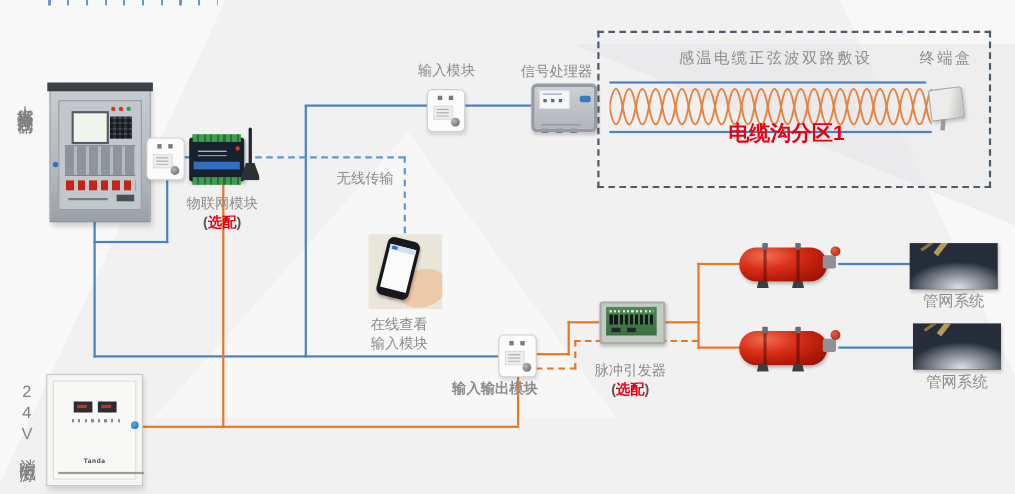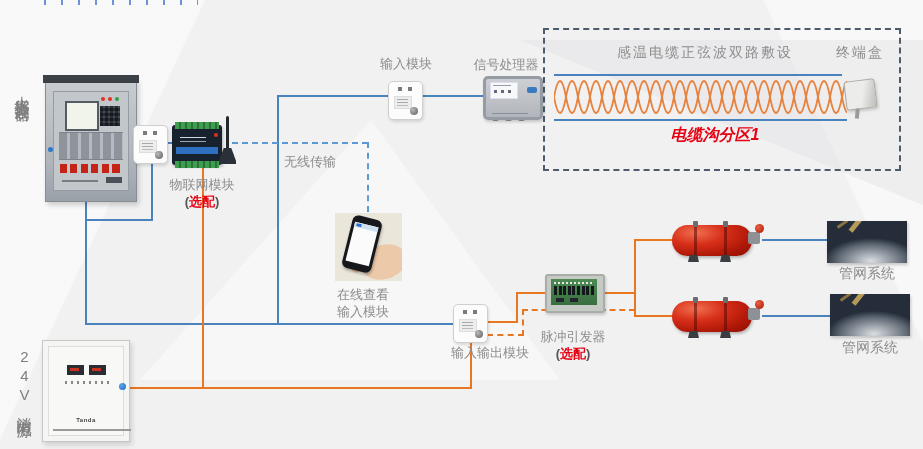--- a/index.html
+++ b/index.html
@@ -246,42 +246,42 @@
 
   <div class="zonebox">
     <div class="lbl center zone-title" style="left:40px;top:14px;width:240px;">感温电缆正弦波双路敷设</div>
     <div class="lbl center zone-title" style="left:282px;top:14px;width:66px;">终端盒</div>
     <div class="ln lh blue" style="left:9px;top:44px;width:288px;"></div>
     <div class="ln lh blue" style="left:9px;top:89px;width:293px;"></div>
     <svg style="position:absolute;left:9px;top:47px;z-index:2;" width="293" height="40" viewBox="0 0 293 40">
       <path d="M0 20 q6 -32 12 0 q6 32 12 0 q6 -32 12 0 q6 32 12 0 q6 -32 12 0 q6 32 12 0 q6 -32 12 0 q6 32 12 0 q6 -32 12 0 q6 32 12 0 q6 -32 12 0 q6 32 12 0 q6 -32 12 0 q6 32 12 0 q6 -32 12 0 q6 32 12 0 q6 -32 12 0 q6 32 12 0 q6 -32 12 0 q6 32 12 0 q6 -32 12 0 q6 32 12 0 q6 -32 12 0 q6 32 12 0 q6 -32 12 0 q6 32 12 0" fill="none" stroke="#e8823c" stroke-width="1.8"></path>
       <path d="M0 20 q6 32 12 0 q6 -32 12 0 q6 32 12 0 q6 -32 12 0 q6 32 12 0 q6 -32 12 0 q6 32 12 0 q6 -32 12 0 q6 32 12 0 q6 -32 12 0 q6 32 12 0 q6 -32 12 0 q6 32 12 0 q6 -32 12 0 q6 32 12 0 q6 -32 12 0 q6 32 12 0 q6 -32 12 0 q6 32 12 0 q6 -32 12 0 q6 32 12 0 q6 -32 12 0 q6 32 12 0 q6 -32 12 0 q6 32 12 0 q6 -32 12 0" fill="none" stroke="#e8823c" stroke-width="1.8"></path>
     </svg>
-    <div class="lbl center red" style="left:100px;top:96px;width:140px;font-size:16px;font-style:italic;">电缆沟分区1</div>
+    <div class="lbl center red" style="left:100px;top:83px;width:140px;font-size:19px;">电缆沟分区1</div>
   </div>
   <div class="dev tbox"></div>
 
-  <div class="lbl" style="left:284px;top:153px;">无线传输</div>
+  <div class="lbl" style="left:306px;top:153px;">无线传输</div>
   <div class="dev photo">
     <div class="hand"></div>
     <div class="thumb"></div>
     <div class="phone">
         <div class="scr"></div>
       </div>
   </div>
   <div class="lbl center" style="left:323px;top:286px;width:80px;">
     <span>在线查看</span><br><span>输入模块</span>
   </div>
 
   <div class="dev wmod" style="left:453px;top:304px;">
     <span class="tick"></span>
     <span class="tag"></span>
     <span class="knob"></span>
   </div>
-  <div class="lbl center" style="left:440px;top:344px;width:100px;">输入输出模块</div>
+  <div class="lbl center" style="left:400px;top:344px;width:100px;font-weight:bold;">输入输出模块</div>
 
   <div class="dev pulse">
     <div class="pcb">
       <div class="pins"></div>
       <div class="chips"></div>
       <div class="part"></div>
     </div>
   </div>
   <div class="lbl center" style="left:523px;top:328px;width:100px;">
     <span>脉冲引发器</span><br>

